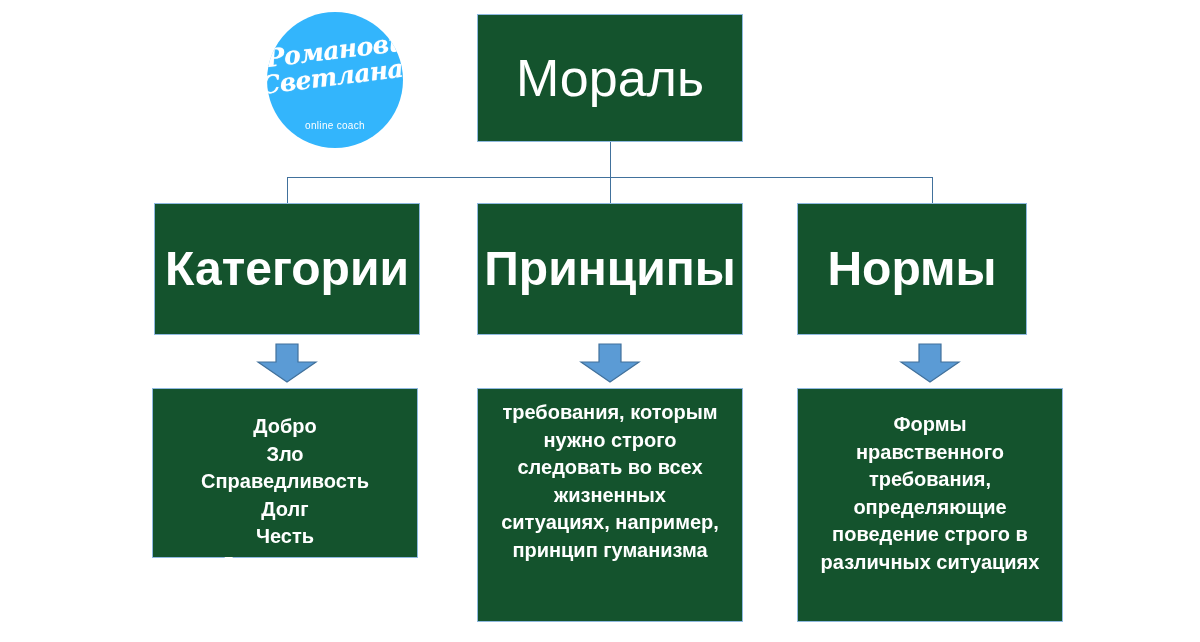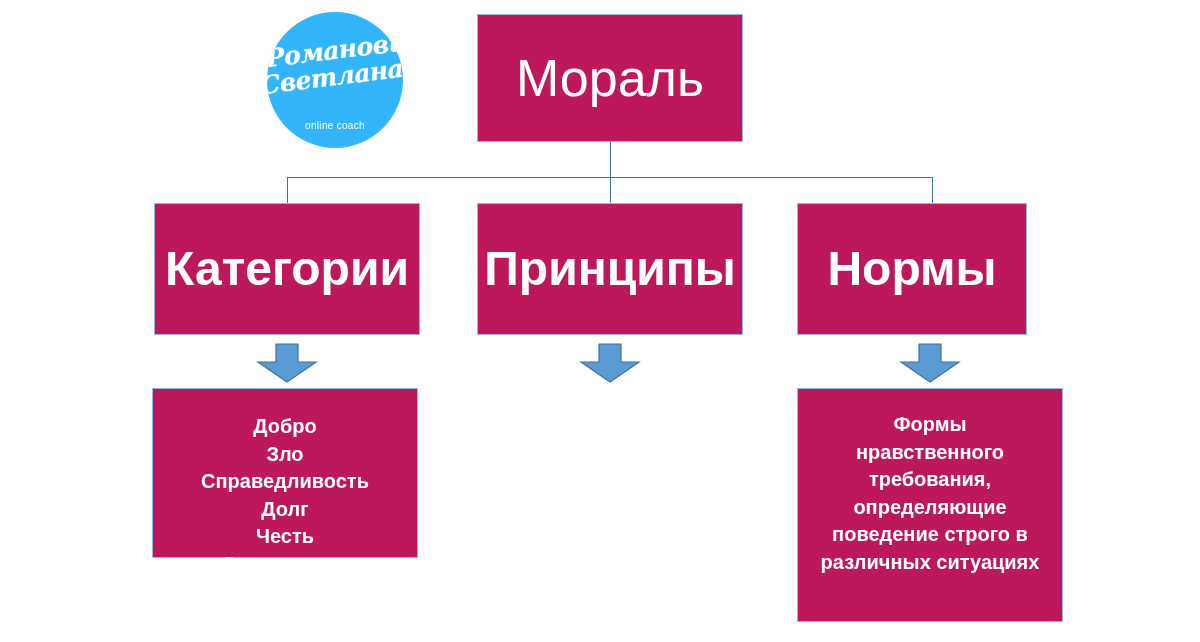--- a/index.html
+++ b/index.html
@@ -64,21 +64,21 @@
     width: 136px;
     text-align: center;
     color: #ffffff;
     font-size: 10px;
     letter-spacing: .3px;
   }
 
   
   .box {
     position: absolute;
-    background: #be185d;
+    background: #14532d;
     border: 1px solid #8fb9e0;
     box-sizing: border-box;
     color: #ffffff;
     display: flex;
     align-items: center;
     justify-content: center;
     text-align: center;
   }
   .box-title {
     font-size: 52px;
@@ -188,20 +188,32 @@
           <span>Добро</span>
           <span>Зло</span>
           <span>Справедливость</span>
           <span>Долг</span>
           <span>Честь</span>
           <span>Достоинство</span>
         </div>
     </div>
   </div>
 
+  <div class="box" id="box-principy-detail">
+    <div class="box-detail">
+      <div class="stack">
+          <span>требования, которым</span>
+          <span>нужно строго</span>
+          <span>следовать во всех</span>
+          <span>жизненных</span>
+          <span>ситуациях, например,</span>
+          <span>принцип гуманизма</span>
+        </div>
+    </div>
+  </div>
 
   <div class="box" id="box-normy-detail">
     <div class="box-detail">
       <div class="stack">
           <span>Формы</span>
           <span>нравственного</span>
           <span>требования,</span>
           <span>определяющие</span>
           <span>поведение строго в</span>
           <span>различных ситуациях</span>

